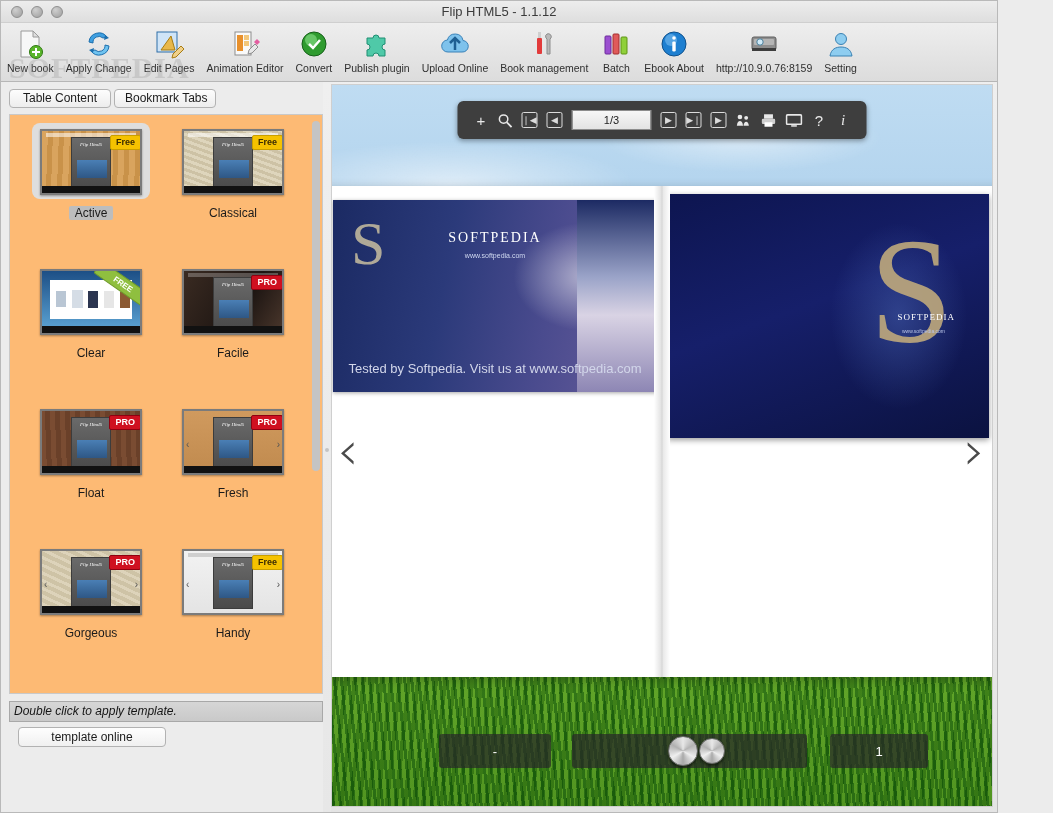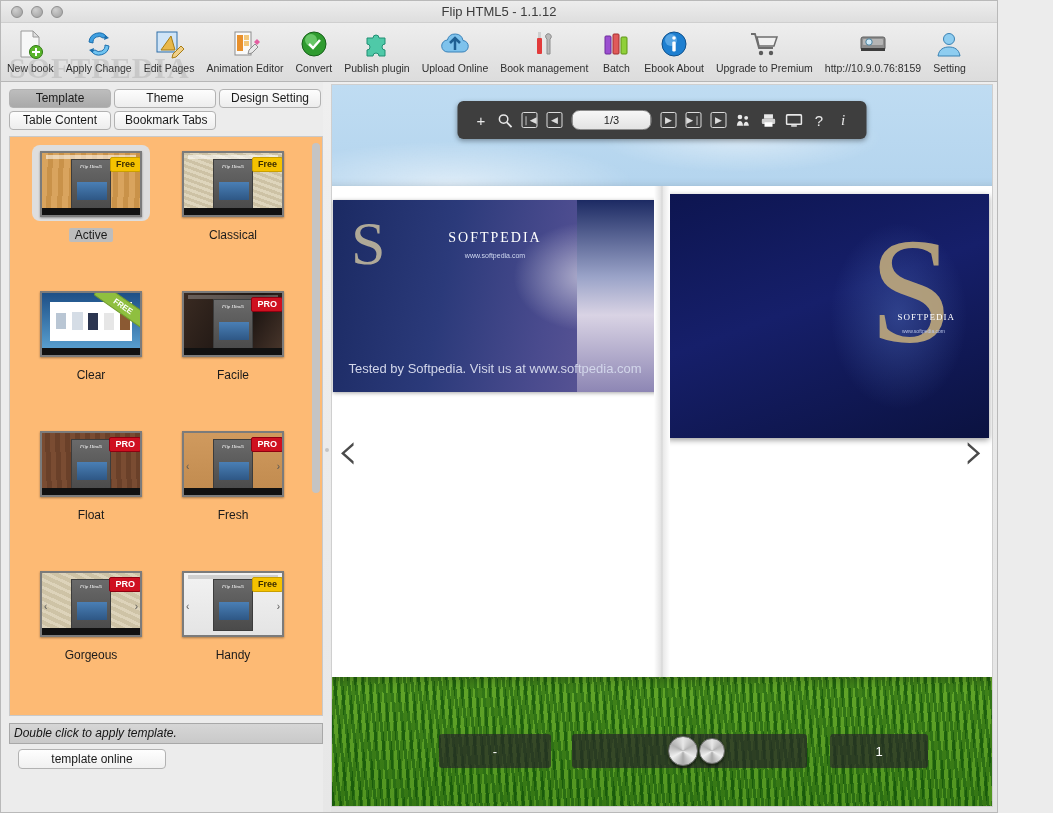--- a/index.html
+++ b/index.html
@@ -178,21 +178,21 @@
     box-shadow:0 2px 5px rgba(0,0,0,.35);
   }
   .pbtn{ color:#e8e8e8; font-size:15px; line-height:1; cursor:default;
          display:flex; align-items:center; justify-content:center; min-width:15px; }
   .pbox{
     width:16px; height:16px; border:1.6px solid #dcdcdc; border-radius:2px;
     display:flex; align-items:center; justify-content:center; font-size:9px; color:#dcdcdc;
   }
   .pfield{
     width:80px; height:20px; background:linear-gradient(#f7f7f7,#e3e3e3);
-    border:1px solid #8d8d8d; border-radius:8px; color:#222; font-size:11px;
+    border:1px solid #8d8d8d; border-radius:0; color:#222; font-size:11px;
     display:flex; align-items:center; justify-content:center;
   }
 
   
   .book{
     position:absolute; left:50%; transform:translateX(-50%); top:101px;
     width:690px; height:491px; background:#fff;
     box-shadow:0 3px 10px rgba(0,0,0,.25);
     display:flex;
   }
@@ -398,31 +398,20 @@
         <svg width="32" height="32" viewBox="0 0 32 32">
           <circle cx="16" cy="16" r="12" fill="#1e7fd0" stroke="#10518c"></circle>
           <circle cx="13" cy="12" r="6" fill="#79bdf0" opacity=".6"></circle>
           <circle cx="16" cy="10" r="1.8" fill="#fff"></circle>
           <rect x="14.3" y="13.5" width="3.4" height="10" rx="1.2" fill="#fff"></rect>
         </svg>
       </span>
       <span class="tb-lbl">Ebook About</span>
     </div>
 
-    <div class="tb-item">
-      <span class="tb-ico">
-        <svg width="32" height="32" viewBox="0 0 32 32">
-          <path d="M3 6h4l4 14h14" stroke="#6d6d6d" stroke-width="1.8" fill="none"></path>
-          <path d="M9 9h20l-3 9H11z" fill="#f0f0f0" stroke="#6d6d6d" stroke-width="1.5"></path>
-          <circle cx="13" cy="25" r="2.2" fill="#5b5b5b"></circle>
-          <circle cx="23" cy="25" r="2.2" fill="#5b5b5b"></circle>
-        </svg>
-      </span>
-      <span class="tb-lbl">Upgrade to Premium</span>
-    </div>
 
     <div class="tb-item">
       <span class="tb-ico">
         <svg width="32" height="32" viewBox="0 0 32 32">
           <rect x="4" y="9" width="24" height="13" rx="2" fill="#8e8e8e" stroke="#5e5e5e"></rect>
           <rect x="6" y="11" width="20" height="6" rx="1" fill="#b5b5b5"></rect>
           <circle cx="12" cy="14" r="3.2" fill="#cfe9f7" stroke="#4a7f9b"></circle>
           <rect x="4" y="20" width="24" height="3" fill="#3d3d3d"></rect>
         </svg>
       </span>
@@ -437,25 +426,20 @@
         </svg>
       </span>
       <span class="tb-lbl">Setting</span>
     </div>
   </div>
 
   <div class="main">
 
     <div class="left">
 
-      <div class="tabs-row">
-        <div class="tab sel w1">Template</div>
-        <div class="tab w1">Theme</div>
-        <div class="tab w1">Design Setting</div>
-      </div>
       <div class="tabs-row">
         <div class="tab w1">Table Content</div>
         <div class="tab w1">Bookmark Tabs</div>
       </div>
 
       <div class="tpl-panel">
         <div class="tpl-grid">
 
           <div class="tpl-cell">
             <div class="tpl-sel-bg">

